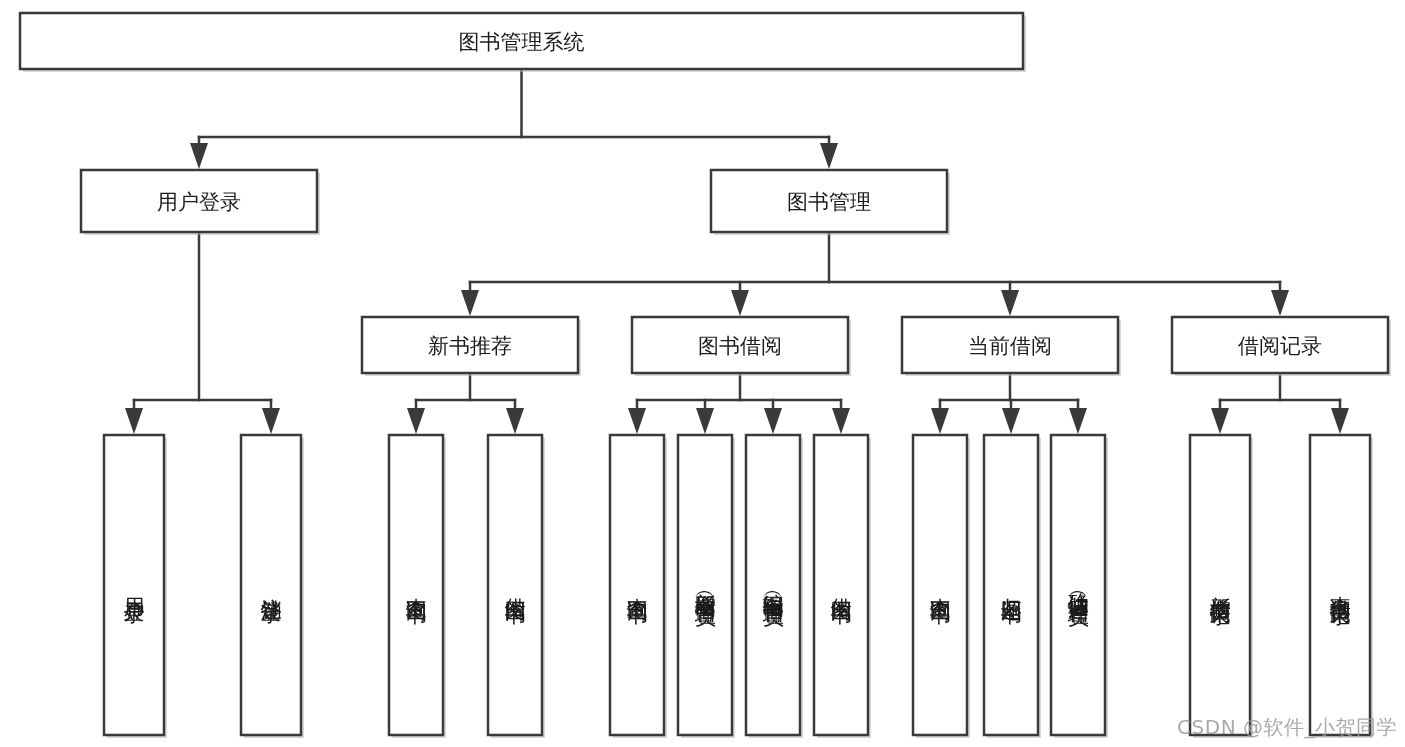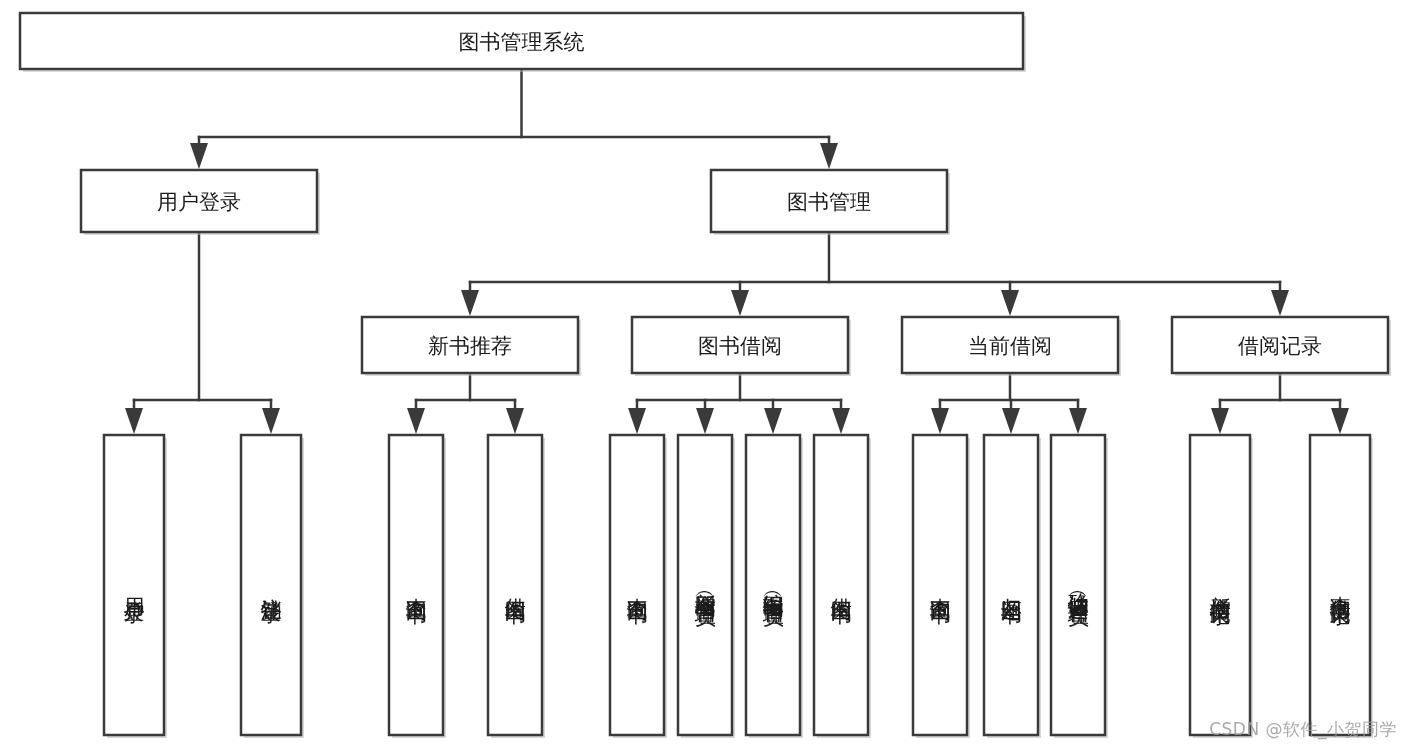--- a/index.html
+++ b/index.html
@@ -63,21 +63,21 @@
     letter-spacing: 2px;
     white-space: nowrap;
     text-align: center;
     pointer-events: none;
   }
   .watermark {
     position: absolute;
     right: 8px;
     bottom: 6px;
     font-family: "DejaVu Sans", "Liberation Sans", sans-serif;
-    font-size: 17px;
+    font-size: 20px;
     color: #9b9b9b;
     opacity: 0.85;
     white-space: nowrap;
     letter-spacing: 0.5px;
   }
 </style>
 </head>
 <body>
 
 <div id="diagram-root">

